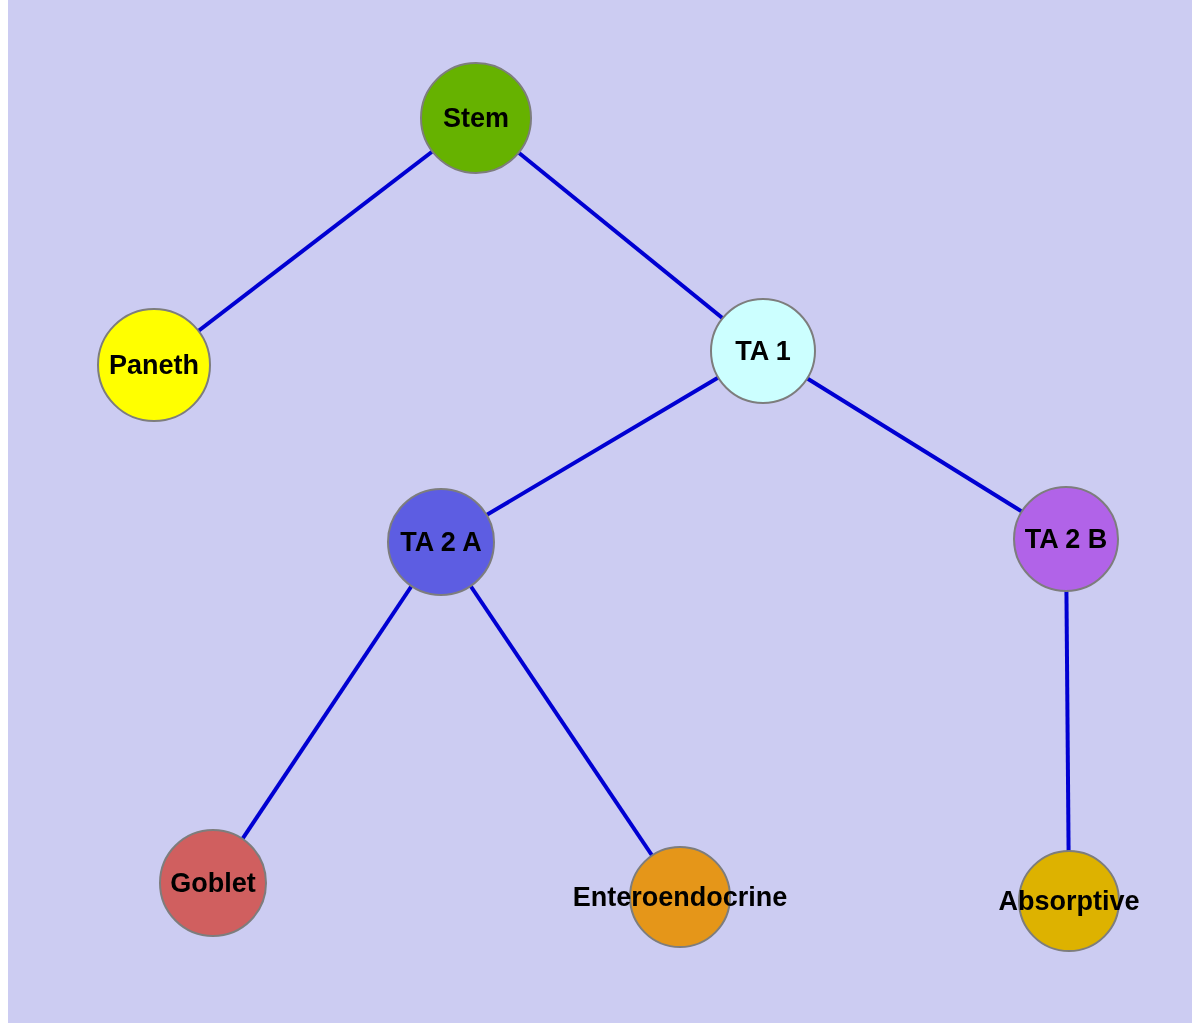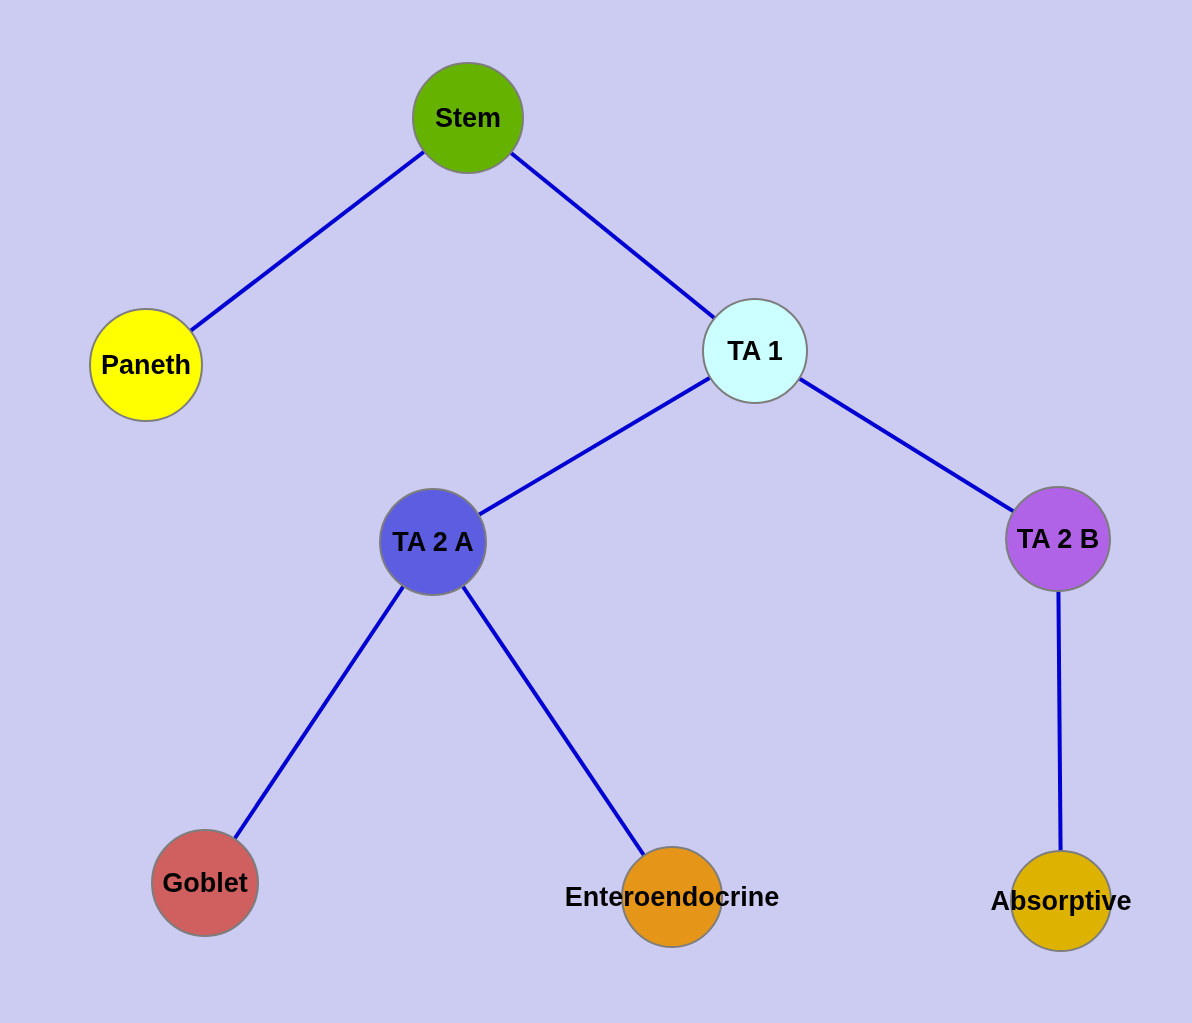--- a/index.html
+++ b/index.html
@@ -7,20 +7,21 @@
     padding: 0;
     width: 1192px;
     height: 1023px;
     overflow: hidden;
     font-family: "Liberation Sans", sans-serif;
   }
   #canvas-wrap {
     width: 1016px;
     height: 1023px;
     position: relative;
+    margin-left: 8px;
   }
   svg {
     display: block;
   }
   .node circle {
     cursor: pointer;
   }
   .node text {
     font-family: "Liberation Sans", "DejaVu Sans", sans-serif;
     font-weight: bold;

